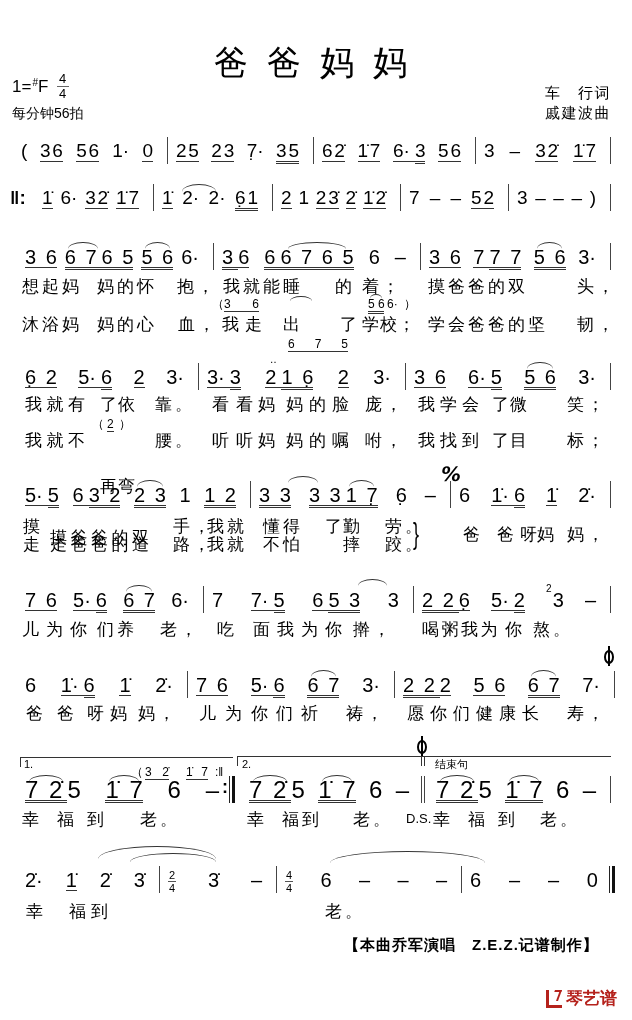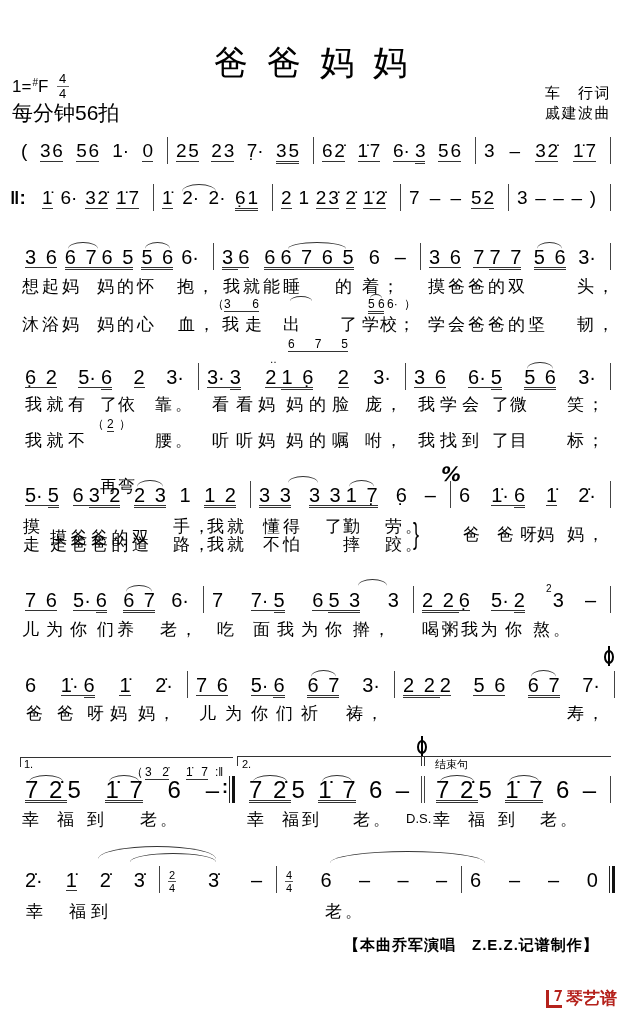--- a/index.html
+++ b/index.html
@@ -4,21 +4,21 @@
 <style>
 html,body{margin:0;padding:0;background:#fff;}
 body{width:632px;height:1020px;position:relative;overflow:hidden;color:#000;font-family:"Liberation Sans","DejaVu Sans",sans-serif;}
 .a{position:absolute;}
 .title{left:214px;top:42px;font-size:34px;line-height:40px;letter-spacing:19px;white-space:nowrap;}
 .key{left:12px;top:77px;font-size:17px;line-height:20px;white-space:nowrap;}
 .key .acc{font-size:10px;position:relative;top:-6px;margin-left:1px;}
 .timesig{left:56px;top:73px;width:13px;display:flex;flex-direction:column;align-items:center;font-size:13px;line-height:12px;}
 .timesig .num{border-bottom:1px solid #666;padding-bottom:1px;width:12px;text-align:center;}
 .timesig .den{padding-top:1px;}
-.tempo{left:12px;top:103px;font-size:21px;line-height:20px;white-space:nowrap;}
+.tempo{left:12px;top:103px;font-size:14px;line-height:20px;white-space:nowrap;}
 .credit{left:545px;font-size:15px;line-height:18px;letter-spacing:1.5px;white-space:nowrap;}
 #score{position:absolute;left:0;top:0;width:632px;height:1020px;}
 .nl{position:absolute;left:0;width:632px;height:20px;}
 .m{position:absolute;top:0;height:20px;display:flex;justify-content:space-between;align-items:flex-start;box-sizing:border-box;padding:0 14px 0 9px;}
 .g{position:relative;display:inline-block;line-height:20px;height:20px;white-space:pre;}
 .u1{border-bottom:1px solid #333;}
 .u2{border-bottom:3px double #333;}
 .s::before{content:"";position:absolute;left:10%;right:10%;top:-5px;height:6px;border-top:1px solid #333;border-radius:50% 50% 0 0/100% 100% 0 0;}
 .jw{display:inline-flex;align-items:flex-start;}
 .jw>.g:not(:last-child){padding-right:5px;}
@@ -389,20 +389,21 @@
       </div>
       <div class="bar b-single" style="left: 614px;"></div>
     </div>
     <span class="ly" style="left: 26px; top: 704px; letter-spacing: 3px;">爸</span>
     <span class="ly" style="left: 57px; top: 704px; letter-spacing: 3px;">爸</span>
     <span class="ly" style="left: 87px; top: 704px; letter-spacing: 6px;">呀妈</span>
     <span class="ly" style="left: 138px; top: 704px; letter-spacing: 3px;">妈，</span>
     <span class="ly" style="left: 199px; top: 704px; letter-spacing: 9px;">儿为你</span>
     <span class="ly" style="left: 276px; top: 704px; letter-spacing: 8px;">们祈</span>
     <span class="ly" style="left: 346px; top: 704px; letter-spacing: 3px;">祷，</span>
+    <span class="ly" style="left: 407px; top: 704px; letter-spacing: 6px;">愿你们健康长</span>
     <span class="ly" style="left: 567px; top: 704px; letter-spacing: 3px;">寿，</span>
     <div class="nl" style="top: 780px; font-size: 24px; word-spacing: 4px;">
       <div class="m" style="left: 16px; width: 217px;">
         <span class="jw">
           <span class="g u2 s"><span class="nt">7 2̇</span></span>
           <span class="g"><span class="nt">5</span></span>
         </span>
         <span class="g u2 s"><span class="nt">1̇ 7</span></span>
         <span class="g"><span class="nt">6</span></span>
         <span class="g"><span class="nt">–</span></span>

